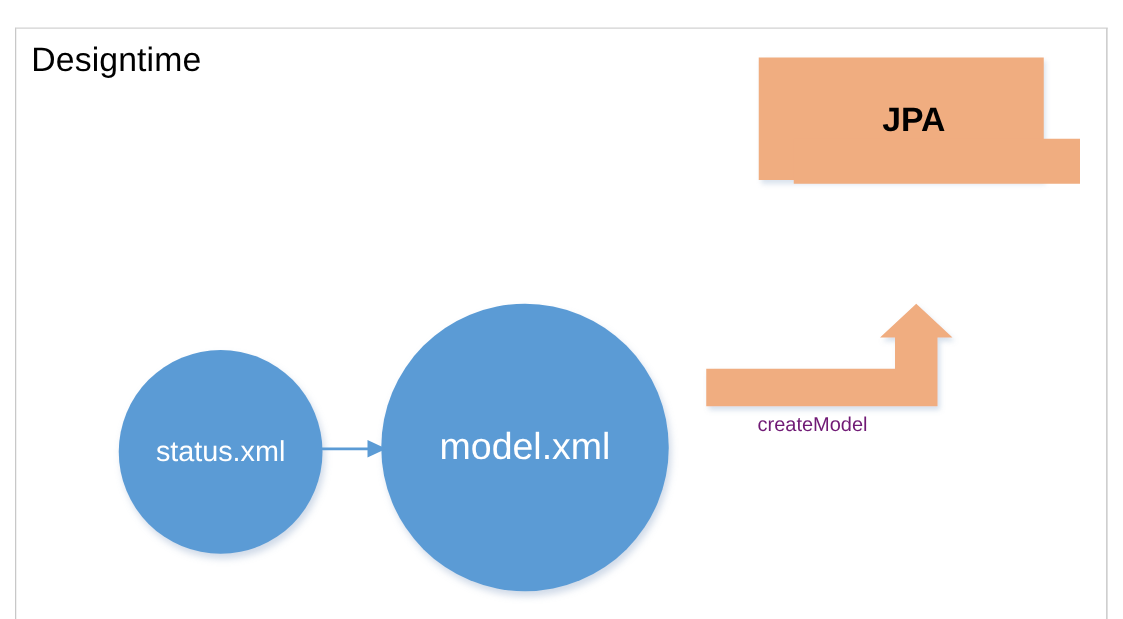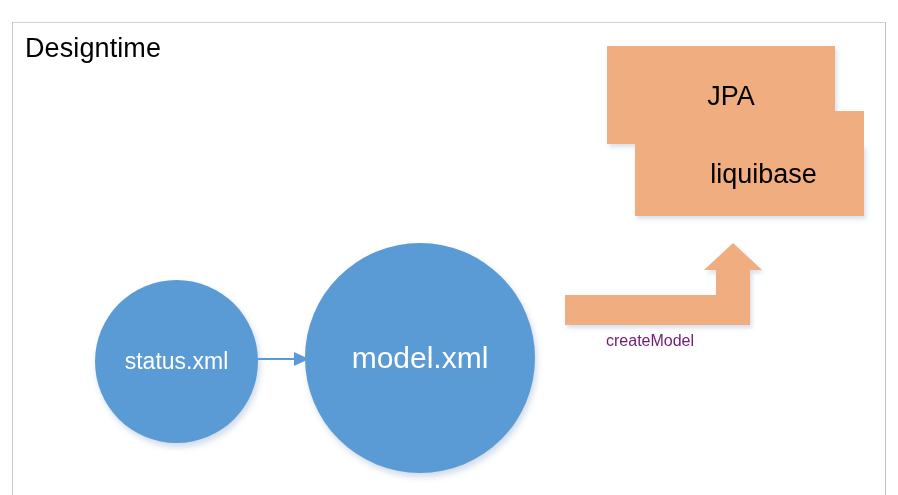--- a/index.html
+++ b/index.html
@@ -57,20 +57,21 @@
     color: #000000;
     line-height: 1;
     white-space: nowrap;
   }
   #box-jpa {
     left: 607px;
     top: 31px;
     width: 228px;
     height: 98px;
     z-index: 3;
+    font-weight: bold;
   }
   #box-jpa .olabel {
     position: relative;
     top: 1px;
     left: 10px;
   }
   #box-liquibase {
     left: 635px;
     top: 130px;
     width: 229px;
@@ -163,23 +164,20 @@
   <div id="frame"></div>
 
   <div id="title">Designtime</div>
 
   <div id="box-jpa" class="obox" style="background:#F0AD80;">
     <span class="olabel">JPA</span>
   </div>
 
   <div id="box-liquibase-overlap" style="background:#F0AD80;"></div>
 
-  <div id="box-liquibase" class="obox" style="background:#F0AD80;">
-    <span class="olabel">liquibase</span>
-  </div>
 
   <svg id="bent-arrow" viewBox="0 0 215 98">
     <defs>
       <filter id="shadowArrow" x="-30%" y="-30%" width="180%" height="180%">
         <feDropShadow dx="2" dy="3" stdDeviation="2.2" flood-color="#7896be" flood-opacity="0.30"></feDropShadow>
       </filter>
     </defs>
 
     <path d="M 5,58 L 5,88 L 190,88 L 190,33 L 202,33 L 173,6 L 144,33 L 156,33 L 156,58 Z" fill="#F0AD80" filter="url(#shadowArrow)"></path>
   </svg>

